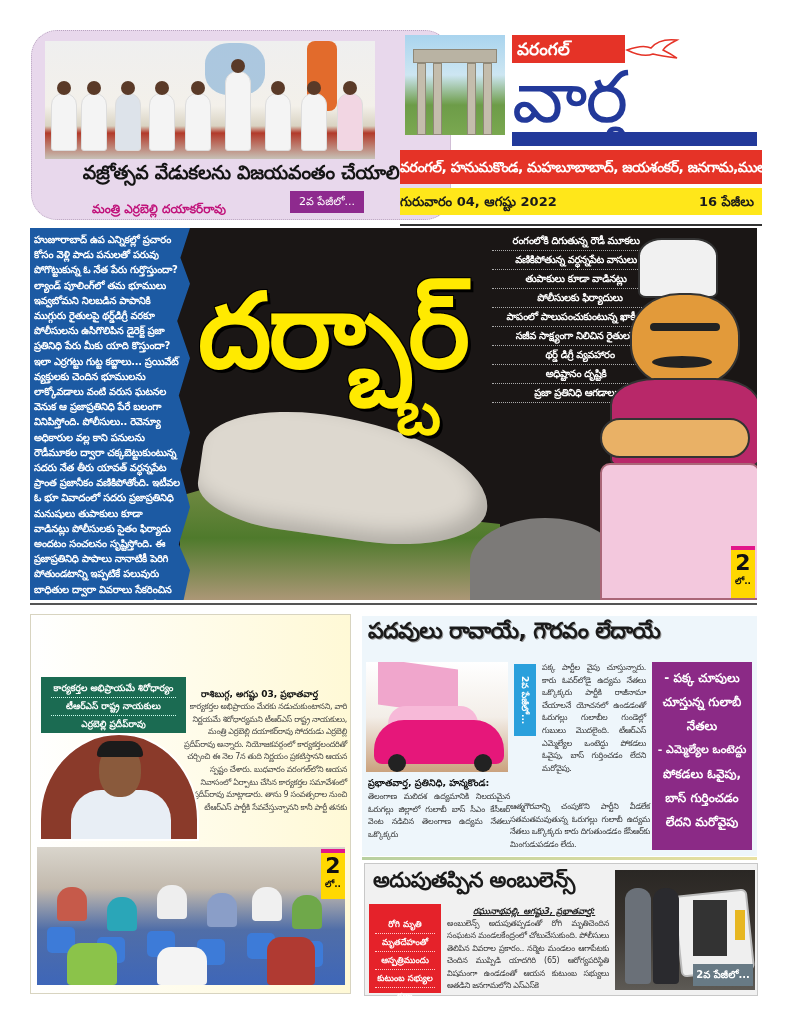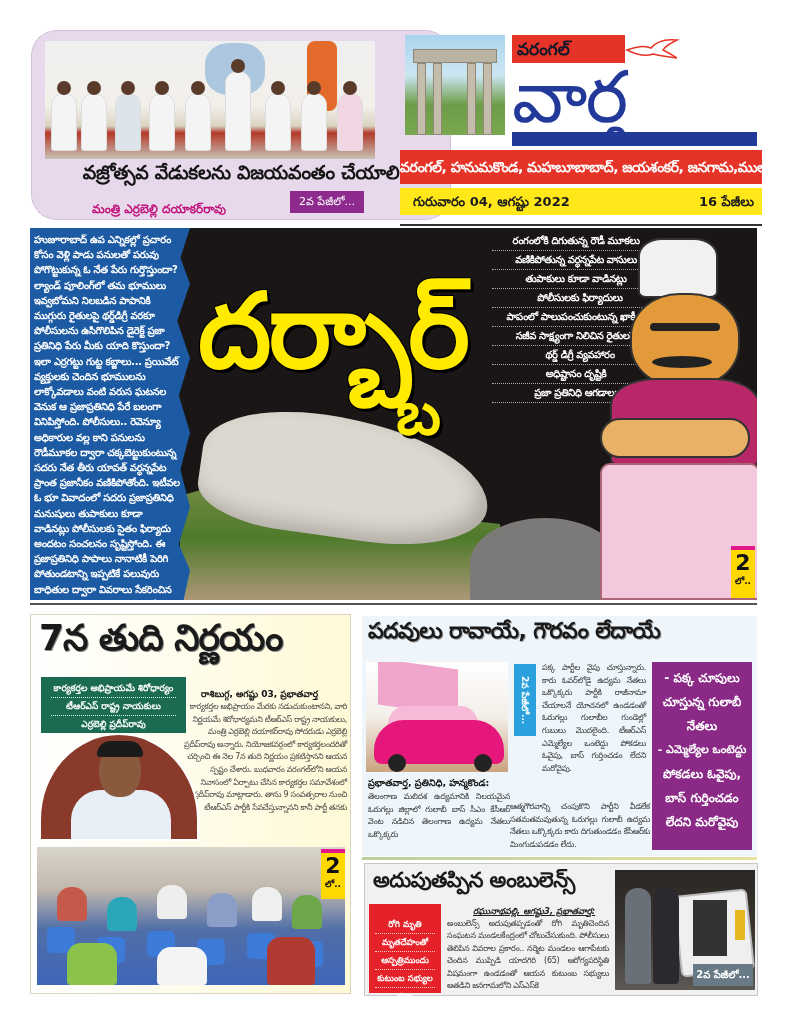--- a/index.html
+++ b/index.html
@@ -45,41 +45,41 @@
   
   .mast-photo {
     position: absolute; left: 405px; top: 35px; width: 100px; height: 100px;
     background: linear-gradient(180deg, #a9d4ee 0%, #cde6f2 40%, #6d9c48 70%, #7aa850 100%);
     overflow: hidden;
   }
   .mast-photo .lintel { position:absolute; left:8px; top:14px; width:84px; height:14px; background:#b9b3a3; border:1px solid #8f8877; }
   .mast-photo .pillar { position:absolute; top:28px; width:9px; height:72px; background:#c4bdac; border:1px solid #908978; }
   .mast-brand-top {
     position: absolute; left: 512px; top: 35px; width: 113px; height: 28px; background: #e53327;
-    color: #0f172a; font-size: 17px; font-weight: bold; line-height: 28px; padding-left: 5px;
+    color: #ffffff; font-size: 17px; font-weight: bold; line-height: 28px; padding-left: 5px;
   }
   .mast-bird {
     position: absolute; left: 625px; top: 36px; width: 55px; height: 26px;
   }
   .mast-logo {
     position: absolute; left: 512px; top: 62px; width: 245px; height: 70px;
     color: #22399a; font-size: 72px; font-weight: normal; line-height: 70px; letter-spacing: -2px;
     font-family: "DejaVu Sans", sans-serif;
   }
   .mast-logo-bar { position: absolute; left: 512px; top: 132px; width: 245px; height: 14px; background: #22399a; }
   .mast-districts {
     position: absolute; left: 400px; top: 150px; width: 362px; height: 34px; background: #e53327;
     color: #fff; font-size: 14px; font-weight: bold; line-height: 34px; text-align: center; letter-spacing: -0.5px;
     white-space: nowrap; overflow: hidden;
   }
   .mast-dateline {
     position: absolute; left: 400px; top: 188px; width: 362px; height: 27px; background: #ffe71a;
     font-size: 13px; font-weight: bold; line-height: 27px; color: #1b1b1b;
   }
-  .mast-dateline .date { position: absolute; left: 13px; }
+  .mast-dateline .date { position: absolute; left: 0; }
   .mast-dateline .pages { position: absolute; right: 8px; }
   .mast-rule { position: absolute; left: 400px; top: 224px; width: 362px; height: 2px; background: #333; }
 
   
   .lead {
     position: absolute; left: 30px; top: 228px; width: 727px; height: 372px;
     background: #1a1615; overflow: hidden;
   }
   .lead-bg-red {
     position: absolute; left: 210px; top: 230px; width: 200px; height: 140px;
@@ -363,21 +363,20 @@
   </div>
 
   <div class="lead-jump">
     <span class="num">2</span>
     <span class="lo">లో..</span>
   </div>
 </div>
 <div class="lead-rule"></div>
 
 <div class="s2">
-  <div class="s2-title">7న తుది నిర్ణయం</div>
   <div class="s2-box">
     <span>కార్యకర్తల అభిప్రాయమే శిరోధార్యం</span>
     <span>టీఆర్ఎస్ రాష్ట్ర నాయకులు</span>
     <span>ఎర్రబెల్లి ప్రదీప్‌రావు</span>
   </div>
   <div class="s2-dateline">రాశిబుగ్గ, అగష్టు 03, ప్రభాతవార్త</div>
   <div class="s2-body">కార్యకర్తల అభిప్రాయం మేరకు నడుచుకుంటానని, వారి నిర్ణయమే శిరోధార్యమని టీఆర్ఎస్ రాష్ట్ర నాయకులు, మంత్రి ఎర్రబెల్లి దయాకర్‌రావు సోదరుడు ఎర్రబెల్లి ప్రదీప్‌రావు అన్నారు. నియోజకవర్గంలో కార్యకర్తలందరితో చర్చించి ఈ నెల 7న తుది నిర్ణయం ప్రకటిస్తానని ఆయన స్పష్టం చేశారు. బుధవారం వరంగల్‌లోని ఆయన నివాసంలో ఏర్పాటు చేసిన కార్యకర్తల సమావేశంలో ప్రదీప్‌రావు మాట్లాడారు. తాను 9 సంవత్సరాల నుంచి టీఆర్ఎస్ పార్టీకి సేవచేస్తున్నానని కానీ పార్టీ తనకు</div>
   <div class="s2-portrait">
     <div class="shirt"></div>
       <div class="face"></div>

